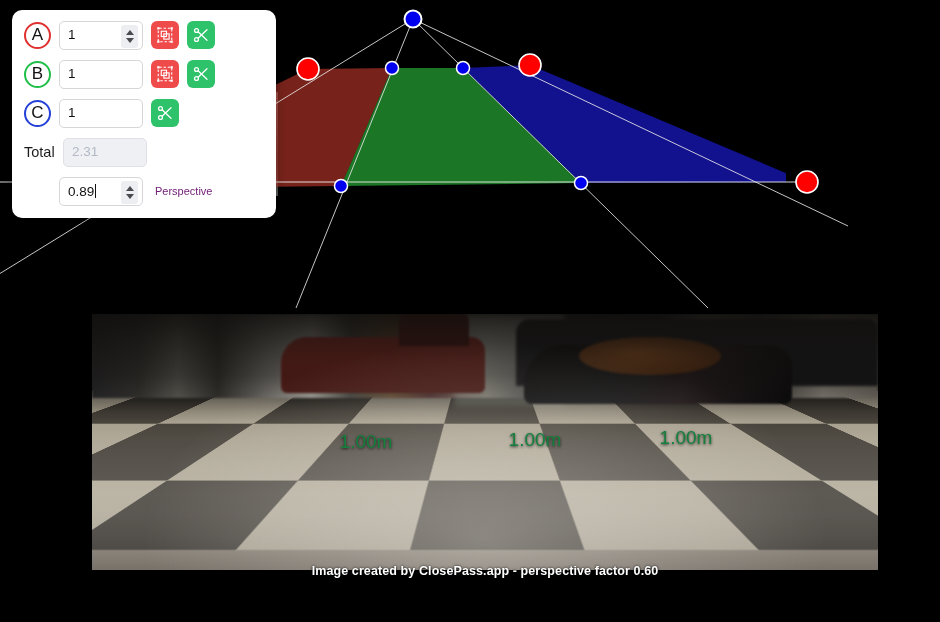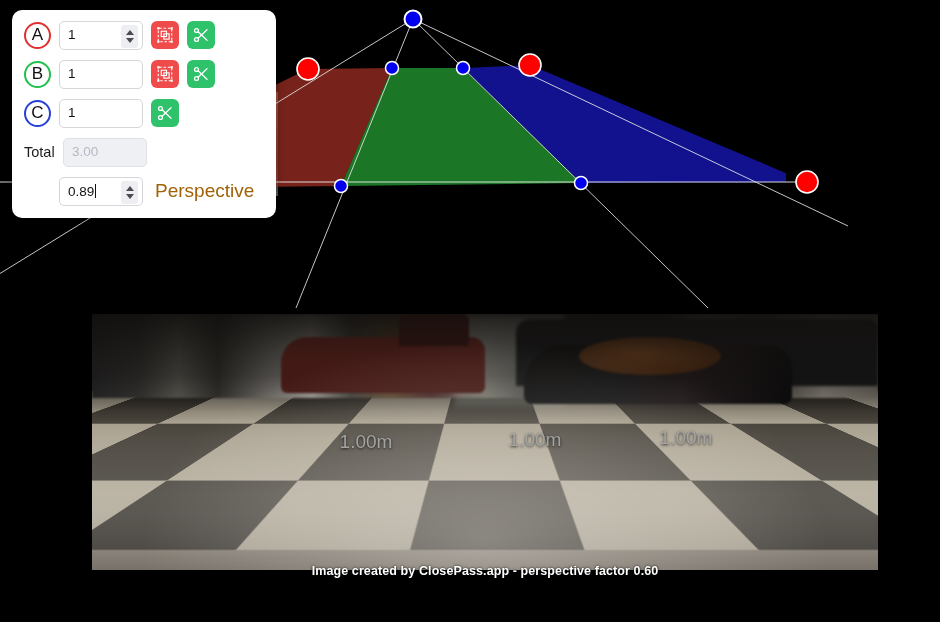--- a/index.html
+++ b/index.html
@@ -129,21 +129,21 @@
     color: #ffffff;
     font-size: 12.5px;
     font-weight: bold;
     text-shadow: 0 1px 2px rgba(0,0,0,.85), 0 0 3px rgba(0,0,0,.8);
     letter-spacing: .1px;
     white-space: nowrap;
   }
 
   .seg-label {
     position: absolute;
-    color: #a3a3a3;
+    color: #15803d;
     font-size: 19px;
     font-weight: 500;
     text-shadow: 0 1px 3px rgba(0,0,0,.75);
     transform: translate(-50%,-50%);
     white-space: nowrap;
   }
 
   
   #bg-strip {
     position: absolute;
@@ -249,22 +249,22 @@
     border-radius: 6px;
     display: flex; align-items: center; justify-content: center;
     flex: 0 0 auto;
     cursor: pointer;
   }
   .iconbtn.red   { background: #ef4b4b; }
   .iconbtn.green { background: #2ec26a; }
   .iconbtn svg { display:block; }
 
   .side-label {
-    font-size: 19px;
-    color: #a16207;
+    font-size: 11px;
+    color: #701a75;
     margin-left: 4px;
     white-space: nowrap;
   }
   .spacer27 { width: 27px; flex: 0 0 auto; }
 </style>
 </head>
 <body>
 
 <div id="root">
 
@@ -414,21 +414,21 @@
             <line x1="8.1" y1="7.6" x2="20" y2="19"></line>
             <line x1="8.1" y1="16.4" x2="20" y2="5"></line>
           </g>
         </svg>
       </div>
     </div>
 
     <div class="row">
       <div class="label-total">Total</div>
       <div class="numfield wide readonly">
-        <span class="val">3.00</span>
+        <span class="val">2.31</span>
       </div>
     </div>
 
     <div class="row">
       <div class="spacer27"></div>
       <div class="numfield wide focused">
         <span class="val">0.89</span>
         <span class="stepper">
           <i class="up"></i>
           <i class="down"></i>

